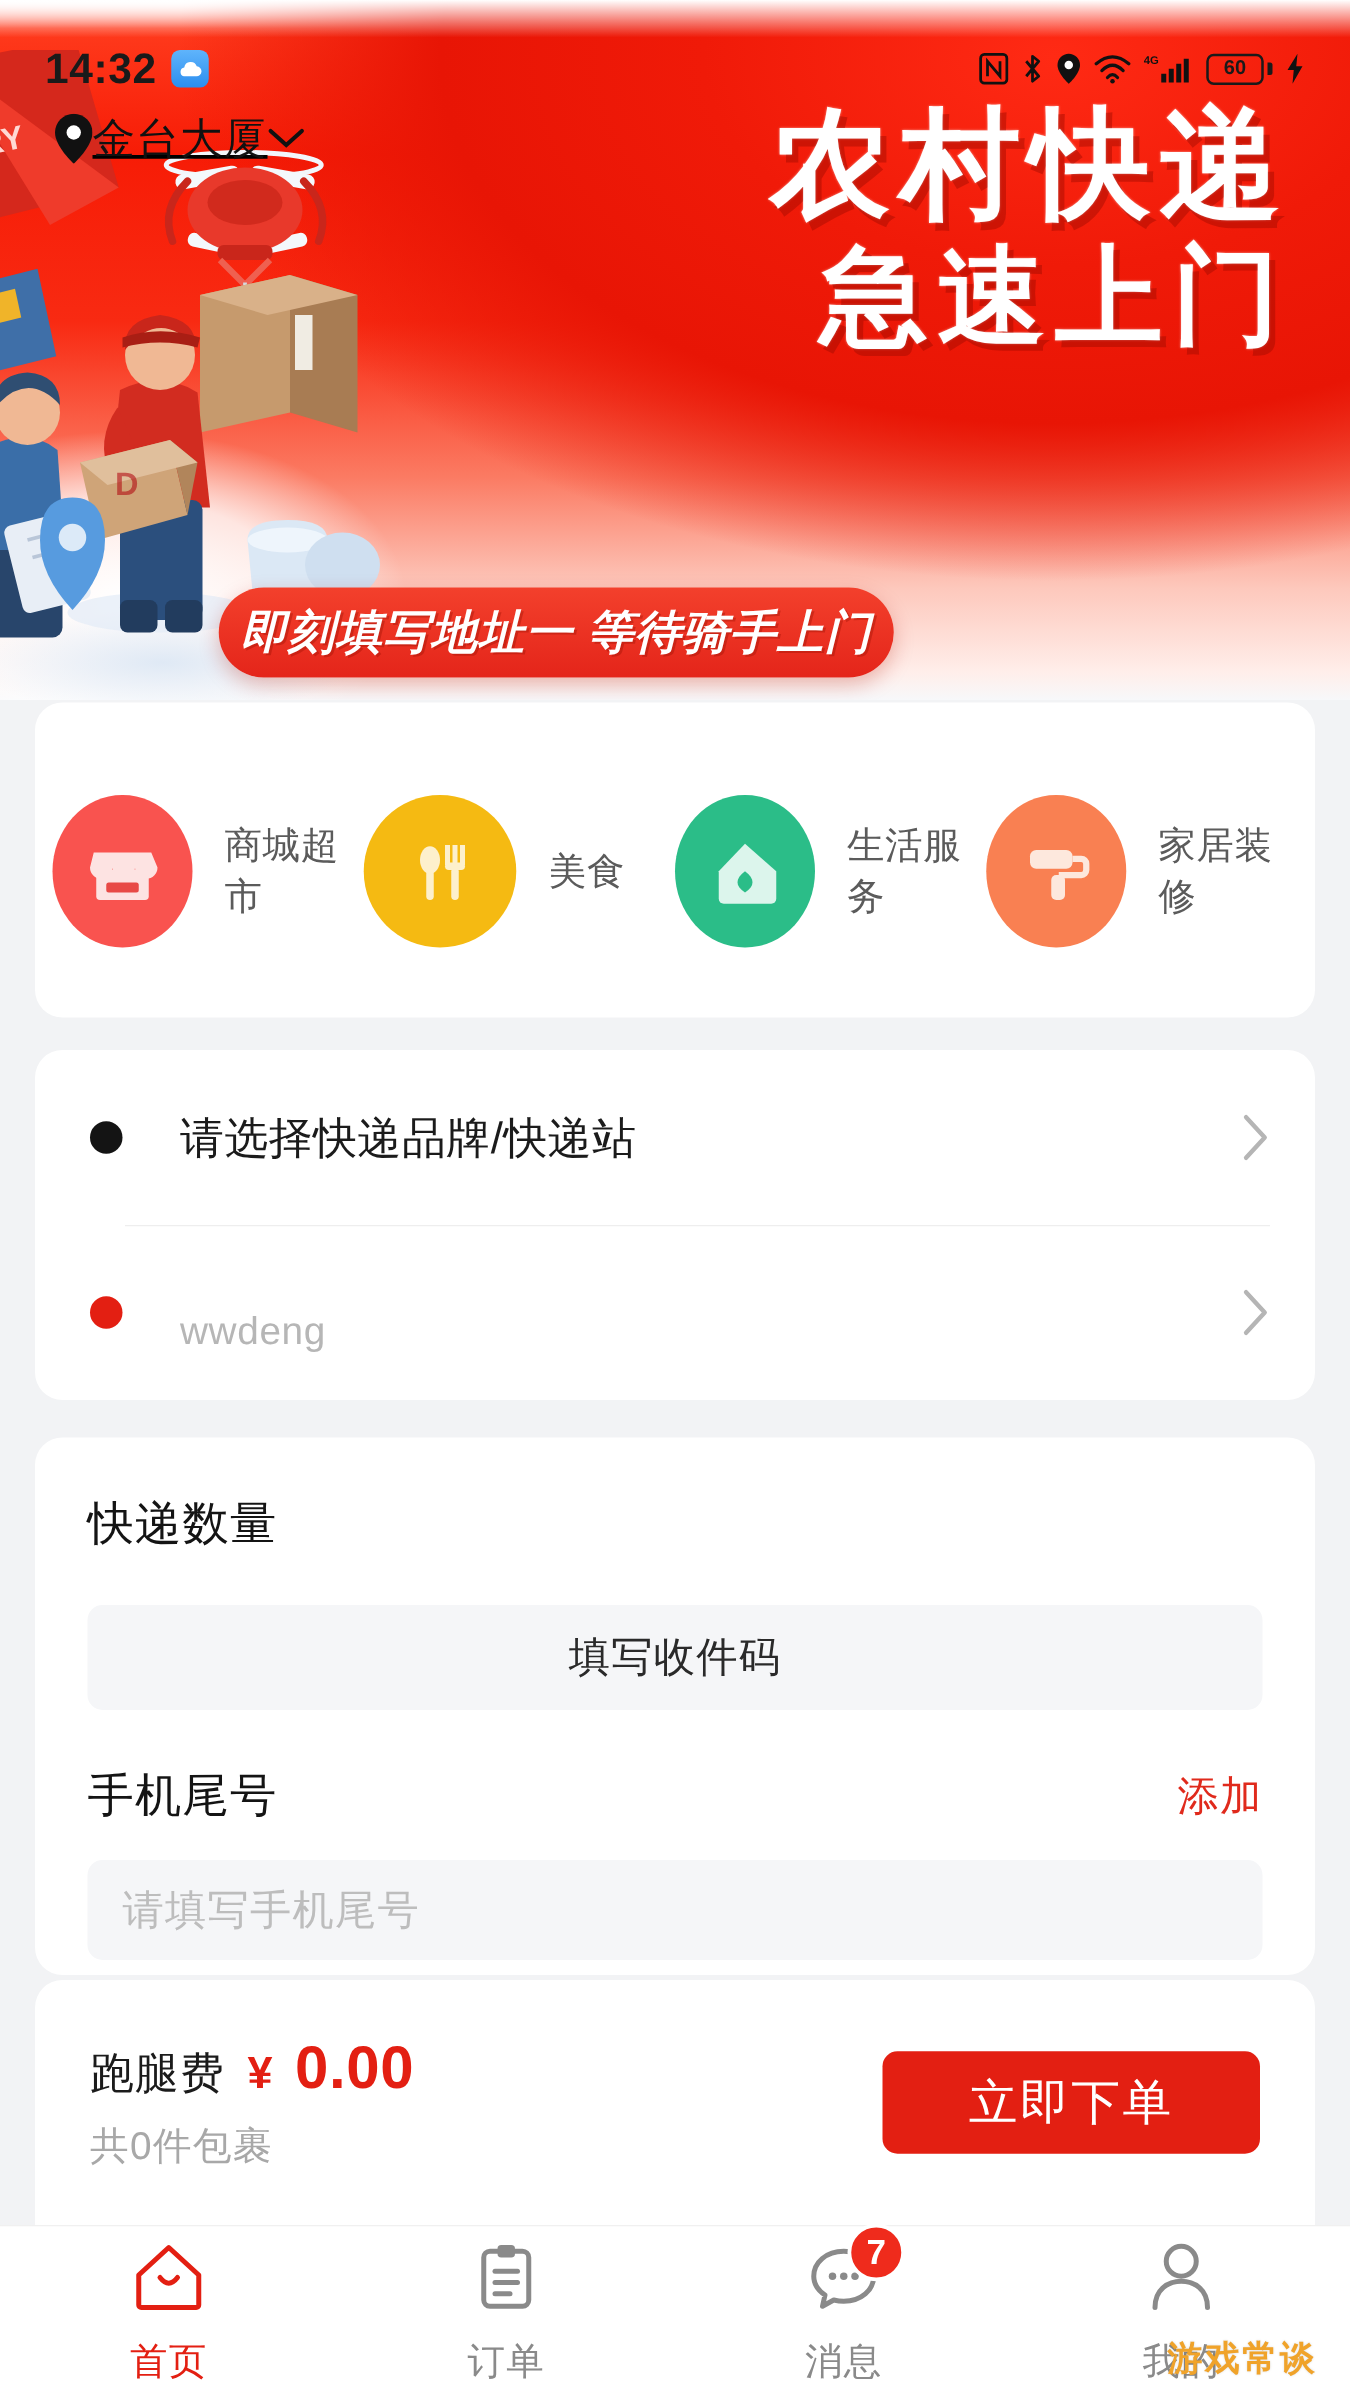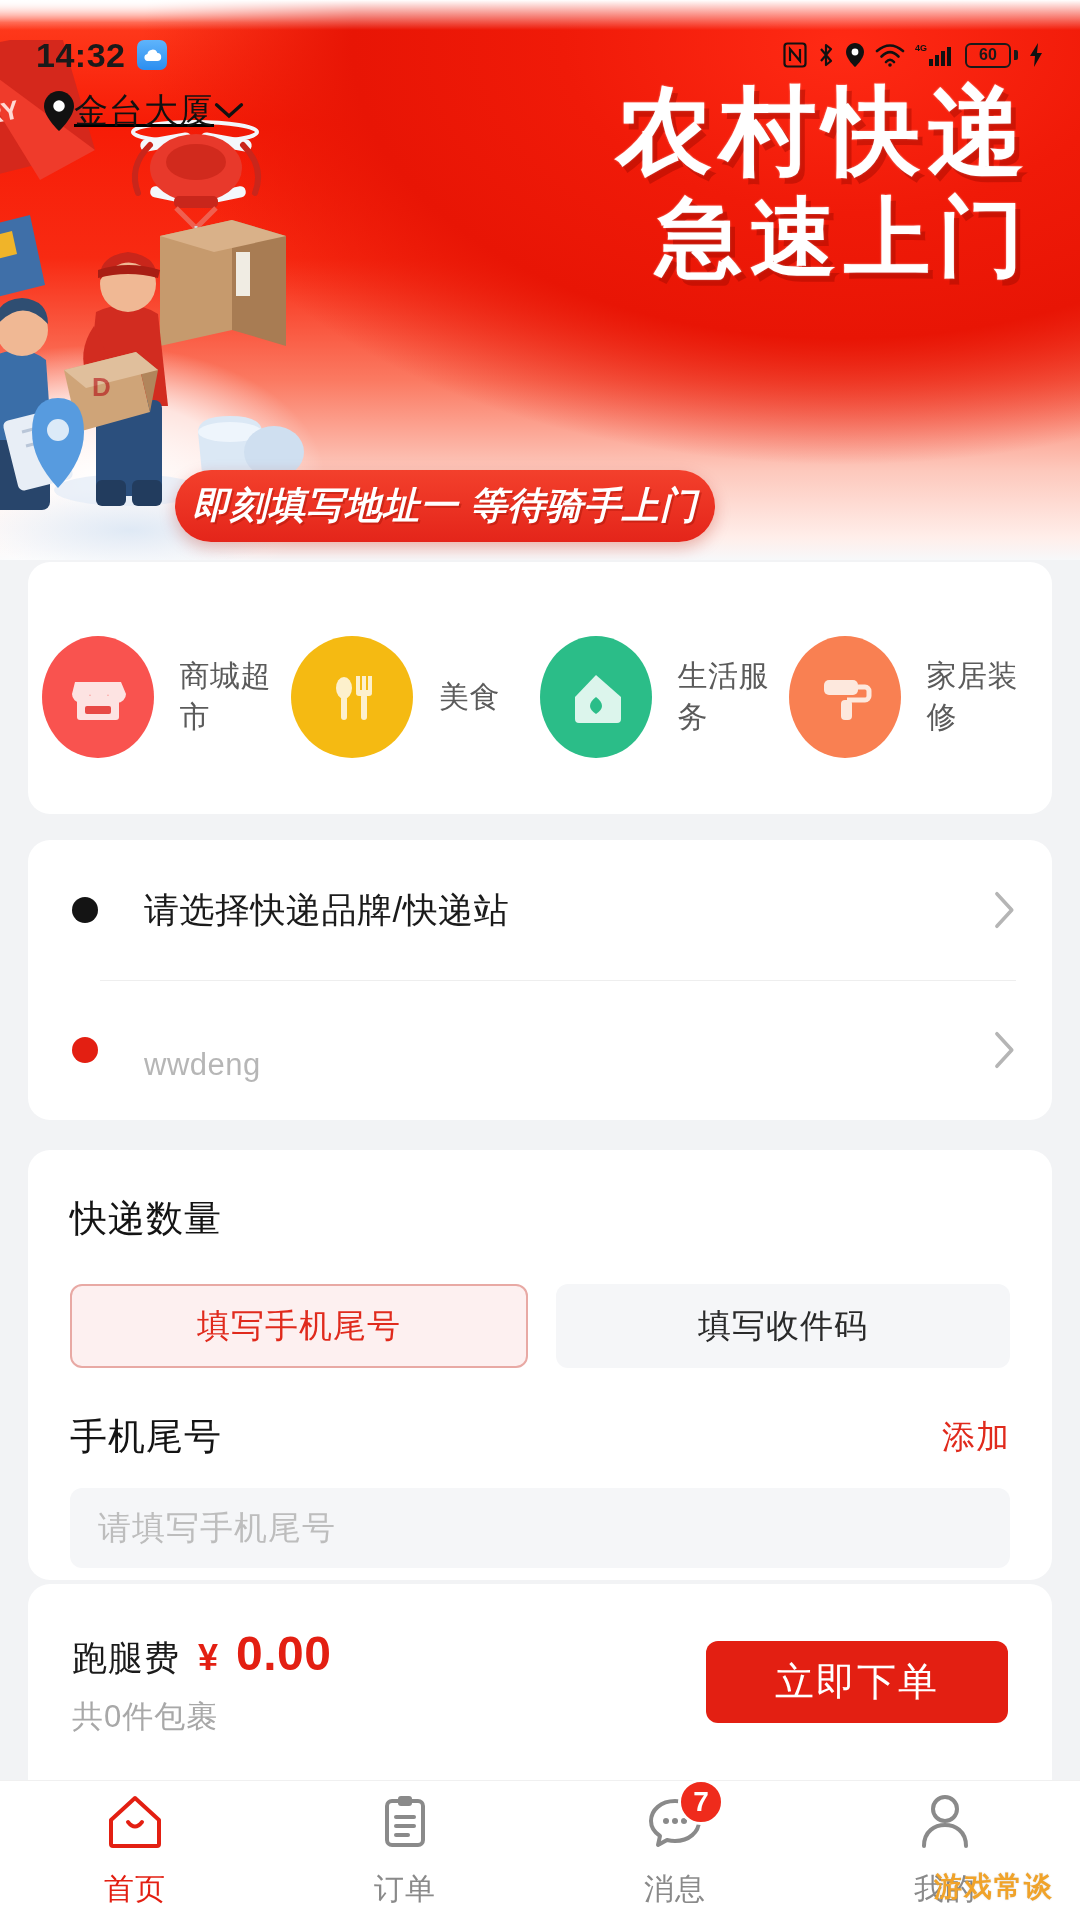--- a/index.html
+++ b/index.html
@@ -414,23 +414,20 @@
       <path d="M2 2 L13 14 L2 26" fill="none" stroke="#b5b5b5" stroke-width="2.6" stroke-linecap="round" stroke-linejoin="round"></path>
     </svg>
   </div>
 
 </div>
 
 <div class="card" id="qty-card">
   <div class="qty-title">快递数量</div>
 
   <div class="tab-row">
-    <div class="tab active">
-      <span>填写手机尾号</span>
-    </div>
     <div class="tab idle">
       <span>填写收件码</span>
     </div>
   </div>
 
   <div class="field-head">
     <span class="field-label">手机尾号</span>
     <span class="field-action">添加</span>
   </div>
 

